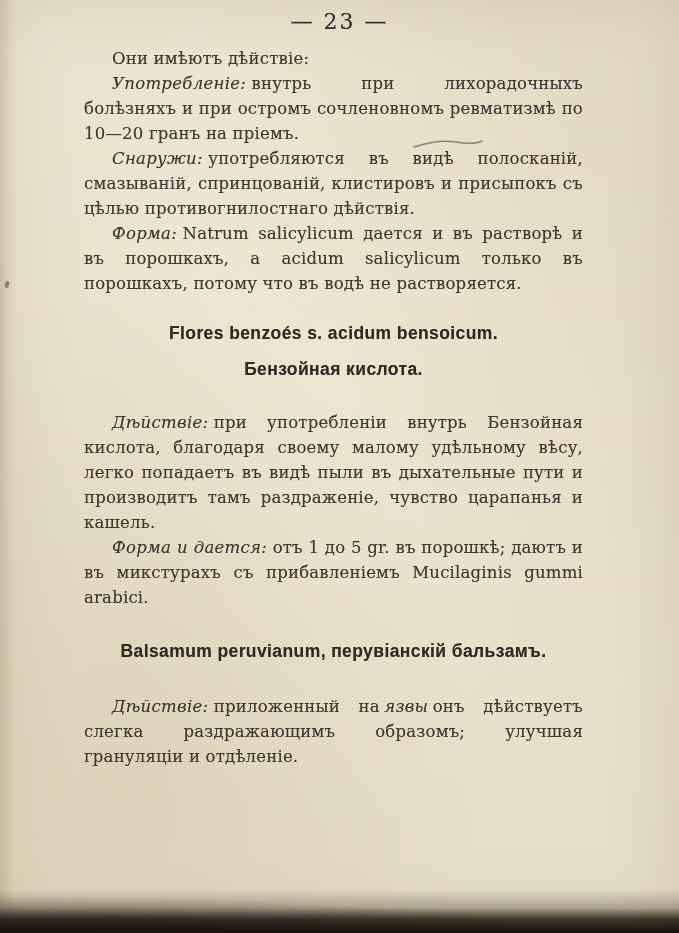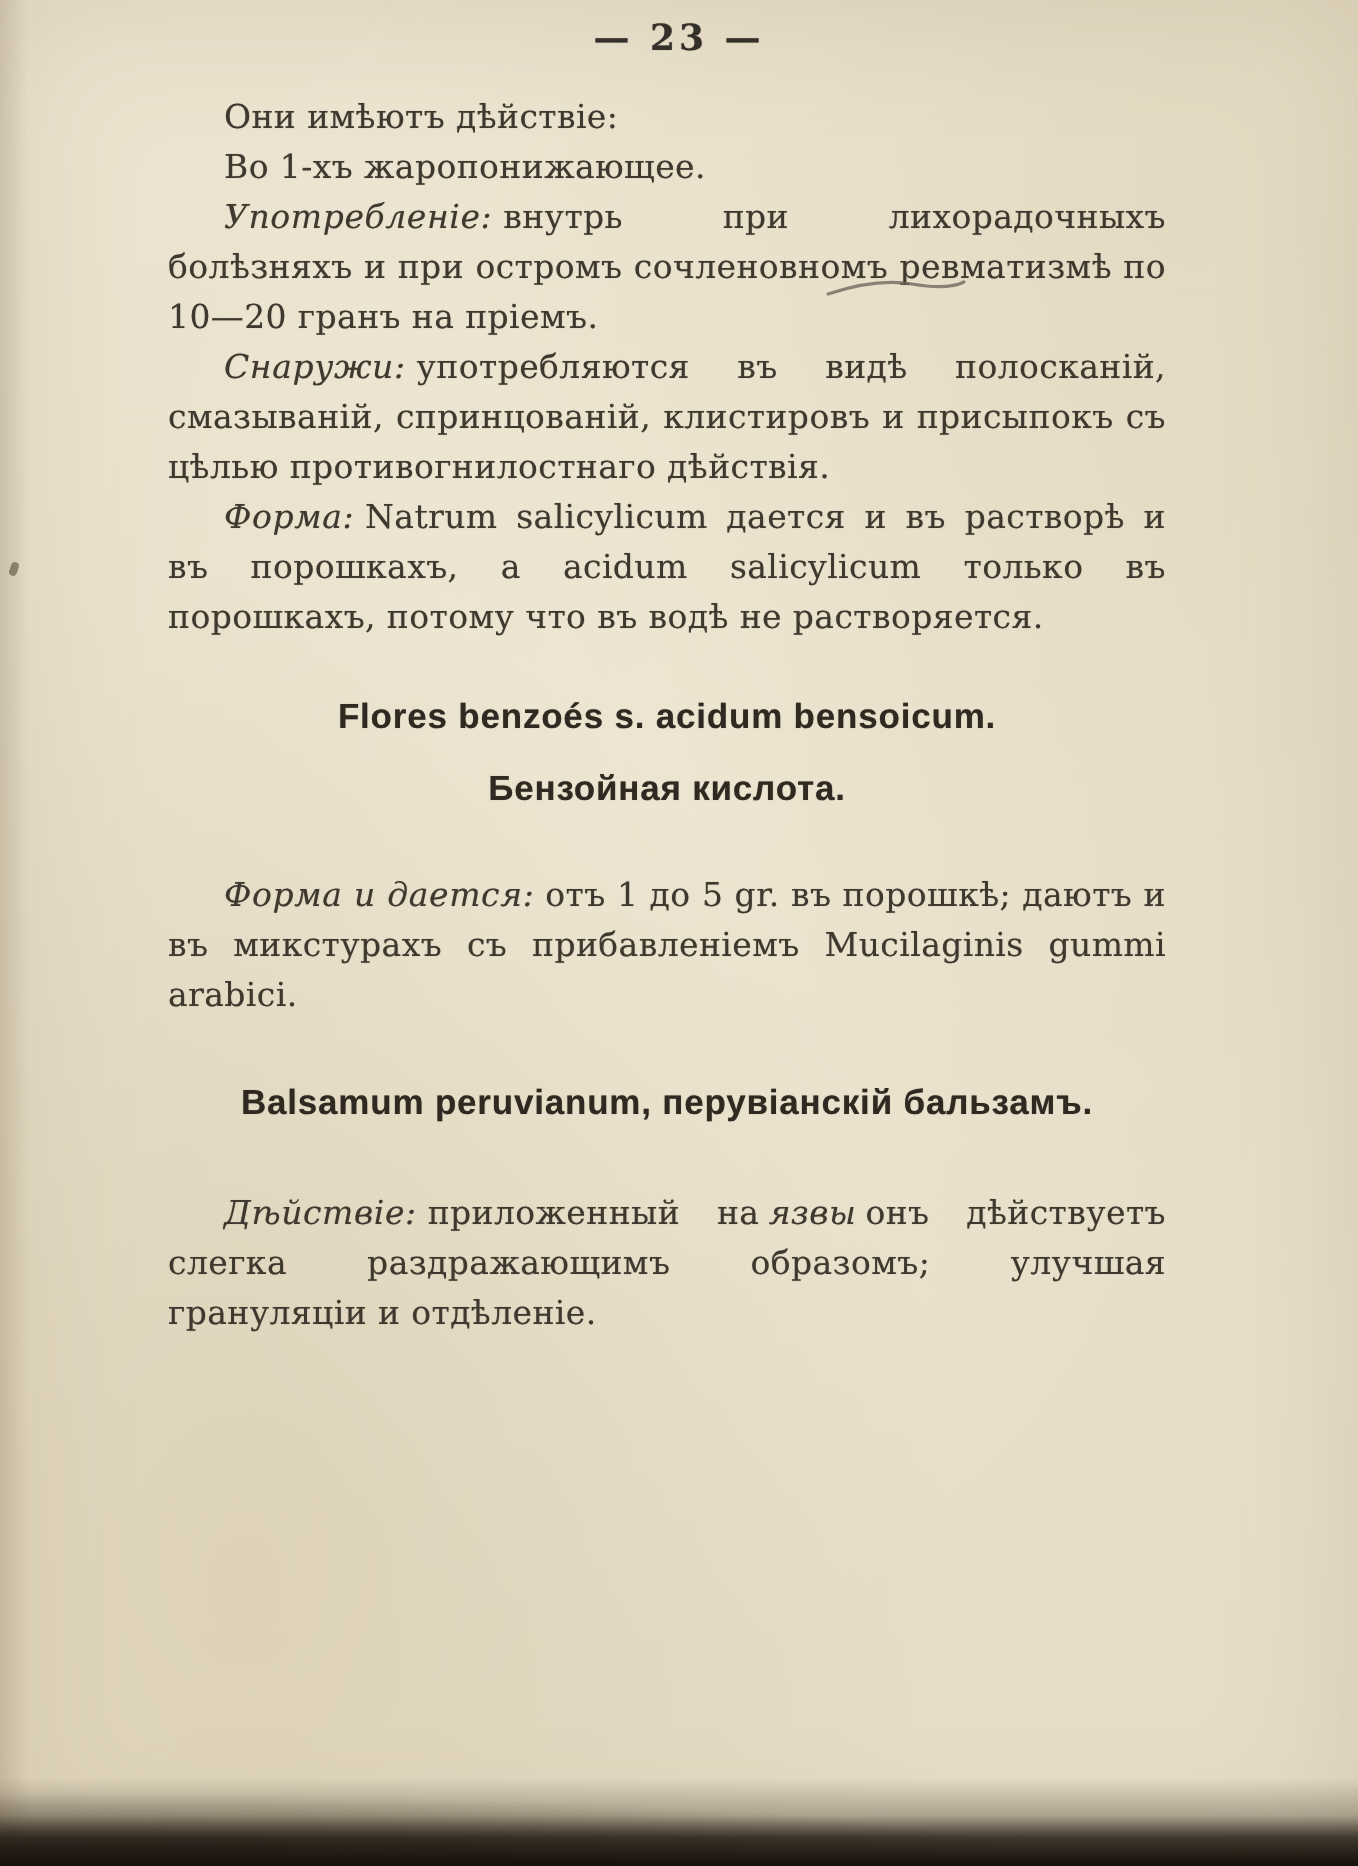--- a/index.html
+++ b/index.html
@@ -18,25 +18,24 @@
       radial-gradient(ellipse at 88% 8%, rgba(198,182,145,0.20), transparent 50%),
       radial-gradient(ellipse at 50% 40%, rgba(255,250,235,0.25), transparent 60%),
       linear-gradient(#ece4d0, #e6ddc7);
     box-shadow: inset 0 0 70px rgba(125,103,70,0.18);
   }
 
   .page-number {
     position: absolute;
     top: 9px; left: 0; right: 0;
     text-align: center;
-    font-size: 18px;
+    font-size: 22px;
     letter-spacing: 2px;
     color: #36302a;
     text-shadow: 0 0 0.5px rgba(50,42,32,0.5);
-    font-weight: bold;
   }
 
   .text-block {
     position: absolute;
     top: 46px;
     left: 84px;
     right: 96px;
     font-size: 16.5px;
     line-height: 25px;
     letter-spacing: 0.2px;
@@ -118,39 +117,41 @@
 </head>
 <body>
 
 <div class="scan">
 
   <div class="page-number">— 23 —</div>
 
   <div class="text-block">
 
     <p class="line">Они имѣютъ дѣйствіе:</p>
-    <p class="line">Во 1-хъ жаропонижающее.</p>
 
     <p class="para">
       <span class="lead">Употребленіе:</span><span class="tail">внутрь при лихорадочныхъ болѣзняхъ и при остромъ сочленовномъ ревматизмѣ по 10—20 гранъ на пріемъ.</span>
     </p>
 
     <p class="para">
       <span class="lead">Снаружи:</span><span class="tail">употребляются въ видѣ полосканій, смазываній, спринцованій, клистировъ и присыпокъ съ цѣлью противогнилостнаго дѣйствія.</span>
     </p>
 
     <p class="para">
       <span class="lead">Форма:</span><span class="tail">Natrum salicylicum дается и въ растворѣ и въ порошкахъ, а acidum salicylicum только въ порошкахъ, потому что въ водѣ не растворяется.</span>
     </p>
 
     <div class="heading-block">
       <p class="heading">Flores benzoés s. acidum bensoicum.</p>
       <p class="heading">Бензойная кислота.</p>
     </div>
 
+    <p class="para">
+      <span class="lead">Дѣйствіе:</span><span class="tail">при употребленіи внутрь Бензойная кислота, благодаря своему малому удѣльному вѣсу, легко попадаетъ въ видѣ пыли въ дыхательные пути и производитъ тамъ раздраженіе, чувство царапанья и кашель.</span>
+    </p>
 
 
     <p class="para">
       <span class="lead">Форма и дается:</span><span class="tail">отъ 1 до 5 gr. въ порошкѣ; даютъ и въ микстурахъ съ прибавленіемъ Mucilaginis gummi arabici.</span>
     </p>
 
     <div class="heading-block heading-balsam-block">
       <p class="heading">Balsamum peruvianum, перувіанскій бальзамъ.</p>
     </div>
 

